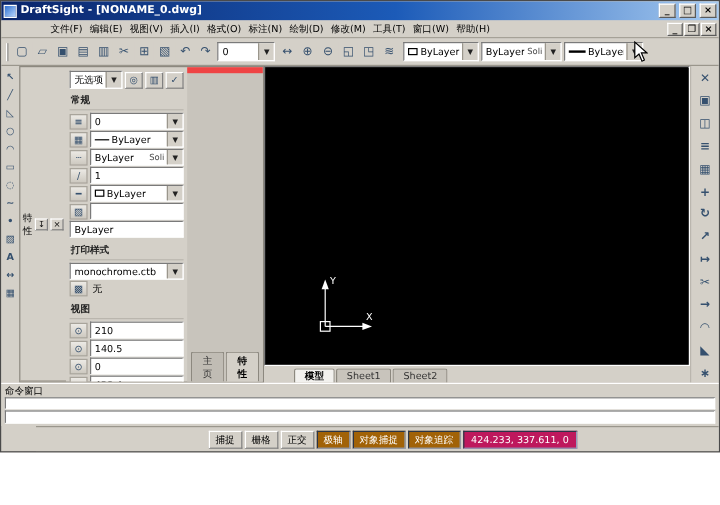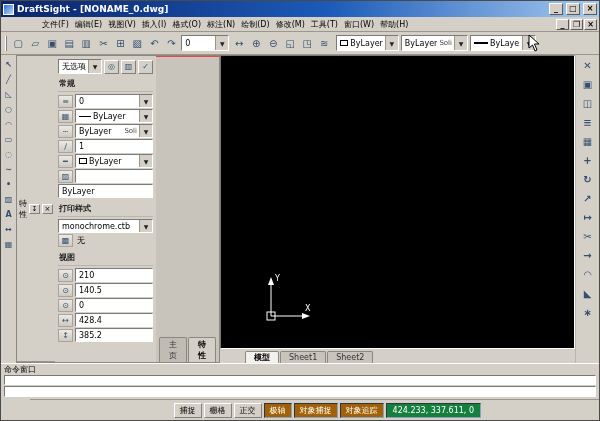--- a/index.html
+++ b/index.html
@@ -3,21 +3,21 @@
 <meta charset="utf-8">
 <style>
   * { margin:0; padding:0; box-sizing:border-box; }
   html,body { background:#fff; }
   body {
     width:600px; height:421px; overflow:hidden;
     font-family:"DejaVu Sans","Liberation Sans",sans-serif;
     font-size:9px; color:#000;
   }
   .screen {
-    width:600px; height:421px; background:#d4d0c8;
+    width:600px; height:377px; background:#d4d0c8;
     border:1px solid #4a4a4a; display:flex; flex-direction:column;
     position:relative; overflow:hidden;
   }
 
   
   .titlebar {
     flex:0 0 16px; display:flex; align-items:center; gap:3px; padding:1px 2px;
     background:linear-gradient(90deg,#0a246a 0%,#1c5bb8 55%,#a6caf0 100%);
   }
   .app-icon { width:11px; height:11px; flex:0 0 11px;
@@ -88,21 +88,21 @@
   .sec-title { font-size:8px; font-weight:bold; color:#222; padding:2px 0 2px 1px;
     border-bottom:1px solid #bab6ae; margin-bottom:2px; }
   .prow { display:flex; align-items:center; gap:2px; margin-bottom:1px; }
   .picon { flex:0 0 15px; height:13px; display:flex; align-items:center; justify-content:center;
     font-size:8px; color:#35506e; background:linear-gradient(#eceae5,#cdc9c0); border:1px solid #a8a49b; }
   .prow .combo, .prow .pinput { flex:1; height:14px; }
   .pinput { background:#fff; border:1px solid; border-color:#7a7a7a #fff #fff #7a7a7a;
     display:flex; align-items:center; padding:0 3px; font-size:8px; }
   .plain-val { font-size:8px; padding-left:2px; }
   .ptabs { flex:0 0 15px; display:flex; align-items:flex-end; gap:1px; padding:0 3px;
-    background:#c8c4bc; border-top:1px solid #ef4444; }
+    background:#c8c4bc; border-top:5px solid #ef4444; }
   .ptab { padding:1px 9px; font-size:8px; background:#c0bcb4; color:#333;
     border:1px solid #8c887f; border-bottom:none; border-radius:2px 2px 0 0; }
   .ptab.active { background:#d4d0c8; color:#000; font-weight:bold; }
 
   
   .canvas-col { flex:1; min-width:0; display:flex; flex-direction:column; }
   .canvas { flex:1; background:#000; position:relative;
     border:1px solid; border-color:#7a7a7a #fff #fff #7a7a7a; }
   .ucs { position:absolute; left:40px; bottom:22px; }
   .sheet-tabs { flex:0 0 14px; display:flex; align-items:flex-end; gap:1px; padding:0 3px; background:#d4d0c8; }
@@ -121,21 +121,21 @@
   
   .status { flex:0 0 21px; display:flex; align-items:center; gap:2px; padding:1px 4px;
     border-top:1px solid #9a968c; background:#d4d0c8;margin-left:29px; }
   .sb-spacer { flex:1; }
   .sb-end { flex:0 0 112px; }
   .sb-group { display:flex; gap:2px; }
   .sbtn { height:15px; padding:0 5px; display:flex; align-items:center; font-size:8px;
     background:#d4d0c8; border:1px solid; border-color:#fff #808080 #808080 #fff; }
   .sb-group.dark .sbtn { background:#a16207; color:#fff; border-color:#2b3547 #8fa0bc #8fa0bc #2b3547; }
   .coords { height:15px; padding:0 6px; display:flex; align-items:center; font-size:8px;
-    background:#15803d; color:#fff; border:1px solid; border-color:#2b3547 #8fa0bc #8fa0bc #2b3547; }
+    background:#be185d; color:#fff; border:1px solid; border-color:#2b3547 #8fa0bc #8fa0bc #2b3547; }
 
   
   .cursor { position:absolute; left:527px; top:33px; z-index:50; pointer-events:none; }
 </style>
 </head>
 <body>
 
 <div class="screen">
 
   <div class="titlebar">

